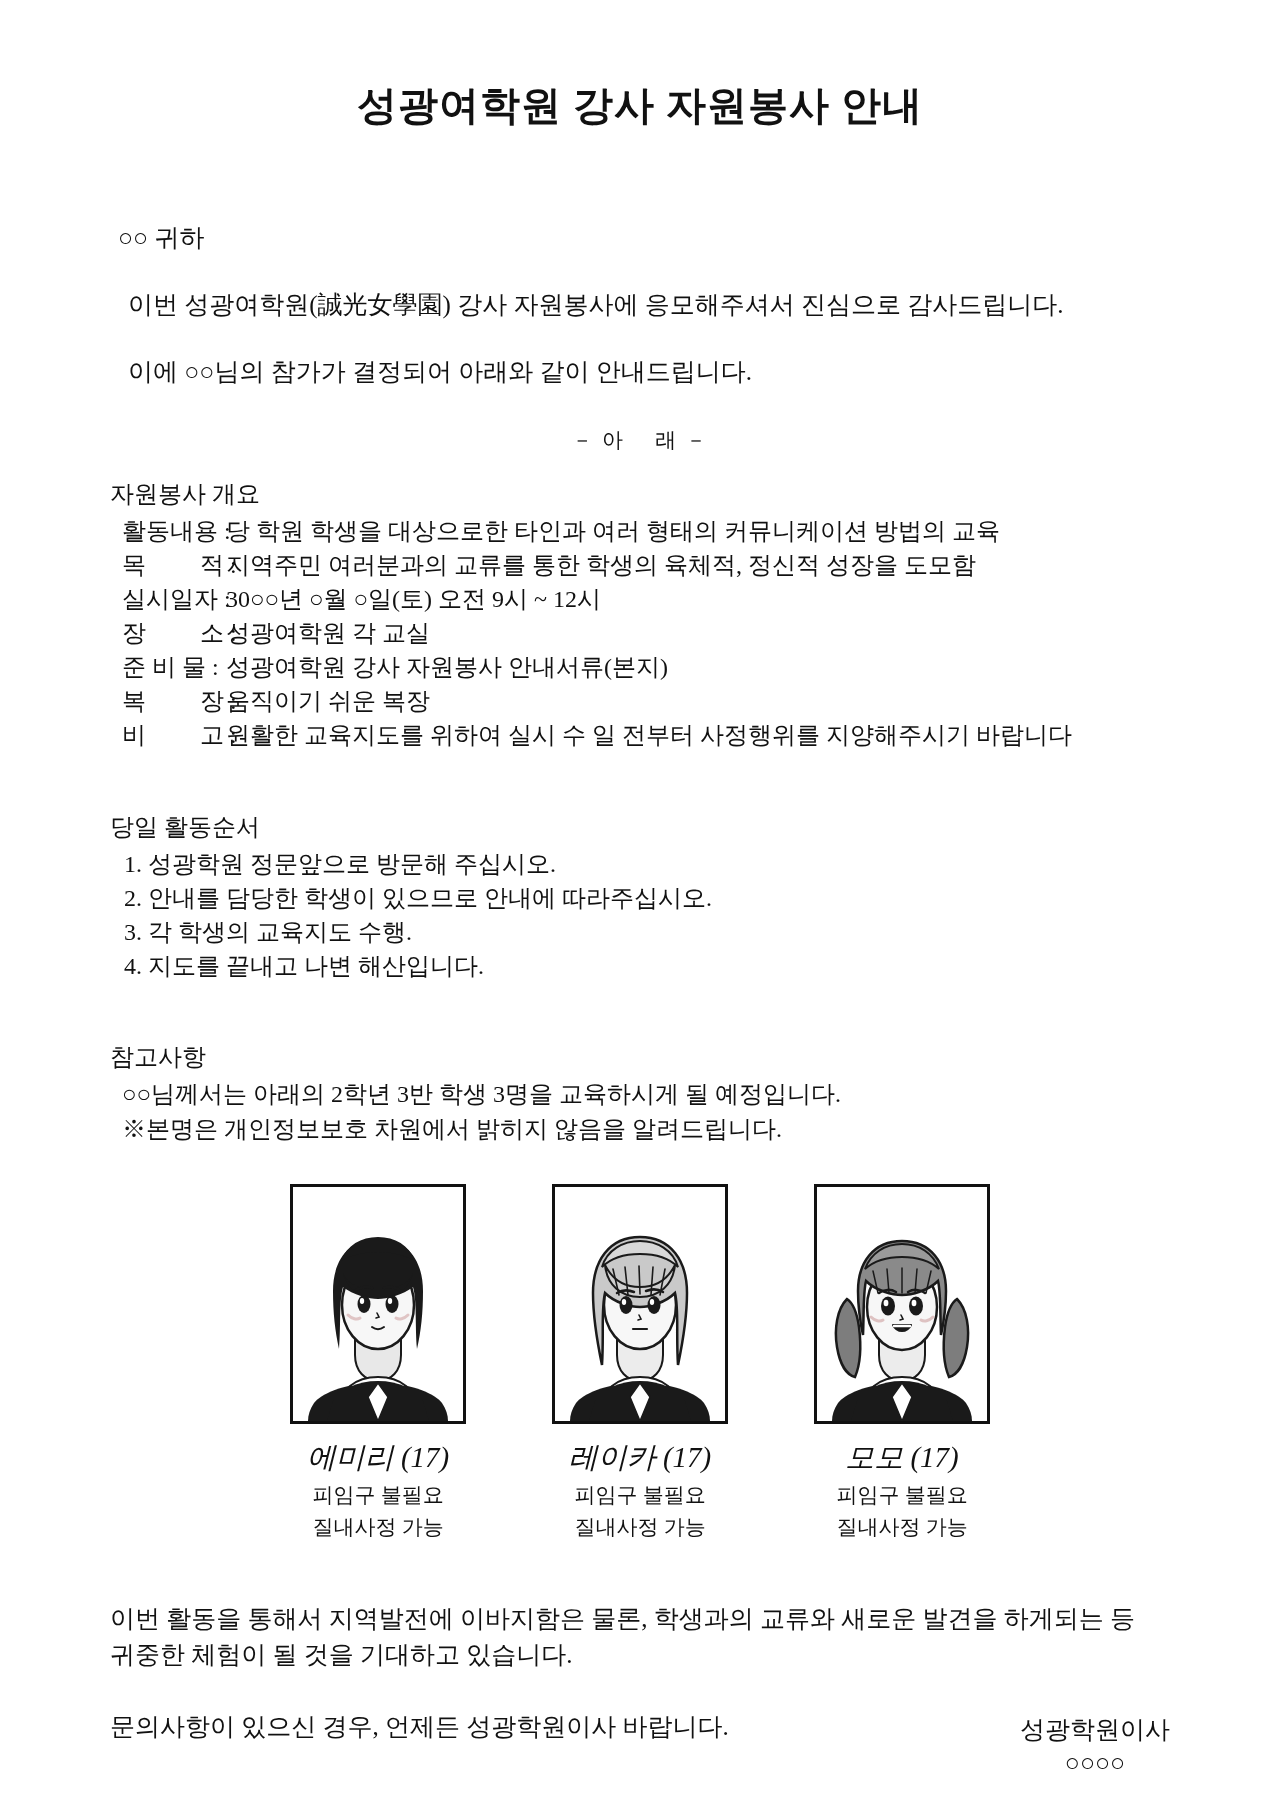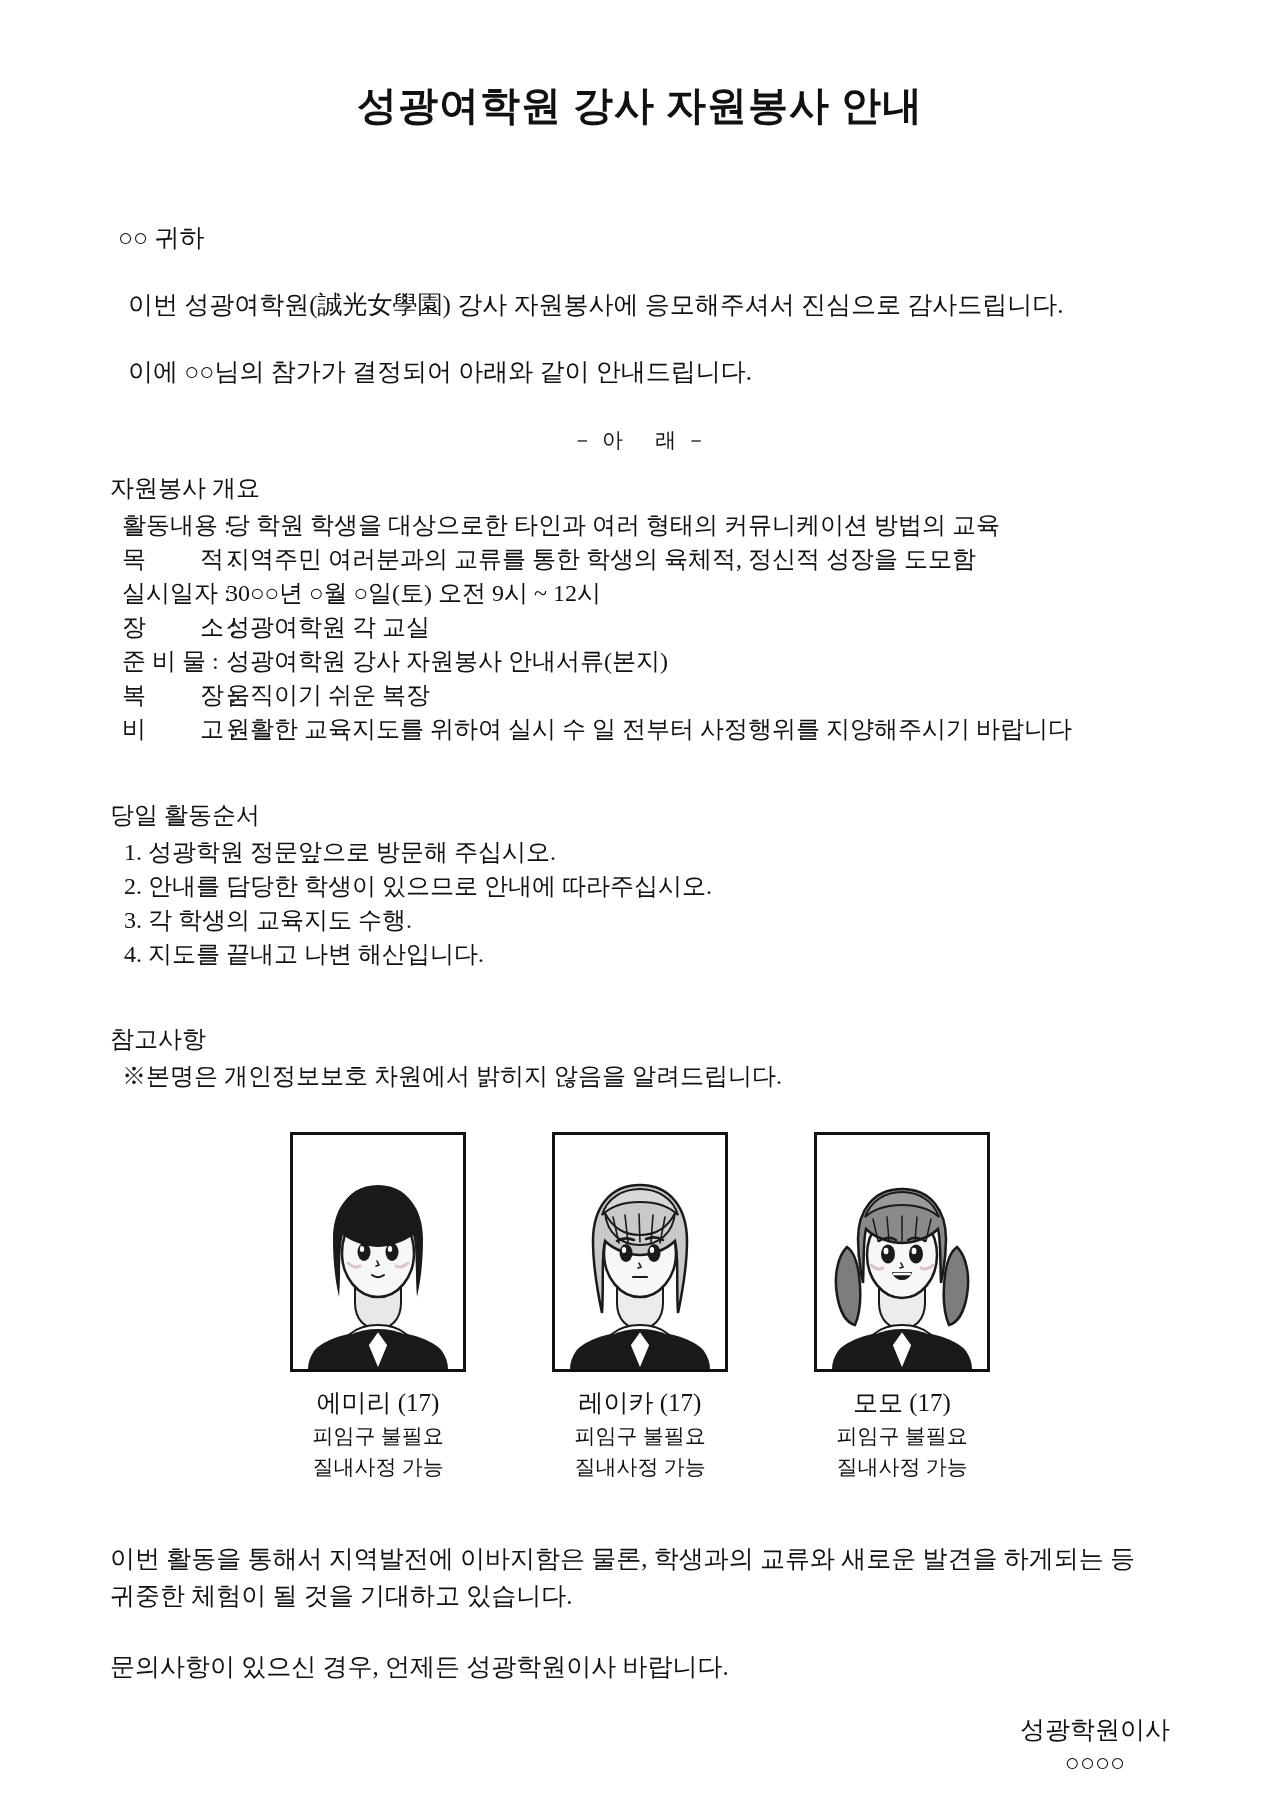--- a/index.html
+++ b/index.html
@@ -40,21 +40,21 @@
     margin-top: 34px;
     margin-left: 18px;
   }
   .center-dash {
     text-align: center;
     font-size: 21px;
     margin-top: 38px;
     letter-spacing: 2px;
   }
   .section {
-    margin-top: 18px;
+    margin-top: 24px;
   }
   .section-title {
     font-size: 24px;
     margin-left: 0px;
     margin-bottom: 4px;
   }
   .kv-list {
     margin: 0;
     padding: 0;
     list-style: none;
@@ -101,22 +101,23 @@
     width: 170px;
     height: 234px;
     margin: 0 auto;
     border: 3px solid #111;
     background: #ffffff;
     overflow: hidden;
     position: relative;
   }
   .portrait-frame svg { display: block; }
   .profile-name {
-    font-size: 25px;
+    font-size: 29px;
     margin-top: 14px;
+    font-style: italic;
   }
   .profile-line {
     font-size: 21px;
     margin-top: 4px;
     line-height: 1.3;
   }
 
   .closing {
     font-size: 25px;
     margin-top: 60px;
@@ -171,20 +172,21 @@
       <li class="ol-row">2. 안내를 담당한 학생이 있으므로 안내에 따라주십시오.</li>
       <li class="ol-row">3. 각 학생의 교육지도 수행.</li>
       <li class="ol-row">4. 지도를 끝내고 나변 해산입니다.</li>
     </ul>
   </div>
 
   <div class="gap-md"></div>
 
   <div class="section">
     <div class="section-title">참고사항</div>
+    <div class="note-row">○○님께서는 아래의 2학년 3반 학생 3명을 교육하시게 될 예정입니다.</div>
     <div class="note-row">※본명은 개인정보보호 차원에서 밝히지 않음을 알려드립니다.</div>
   </div>
 
   <div class="profiles">
 
     <div class="profile">
       <div class="portrait-frame">
         <svg width="170" height="234" viewBox="0 0 170 234" aria-hidden="true">
           <rect x="0" y="0" width="170" height="234" fill="#ffffff"></rect>
           <path d="M85 196c-36 0-58 12-64 20-4 6-6 12-6 18h140c0-6-2-12-6-18-6-8-28-20-64-20z" fill="#1a1a1a"></path>

